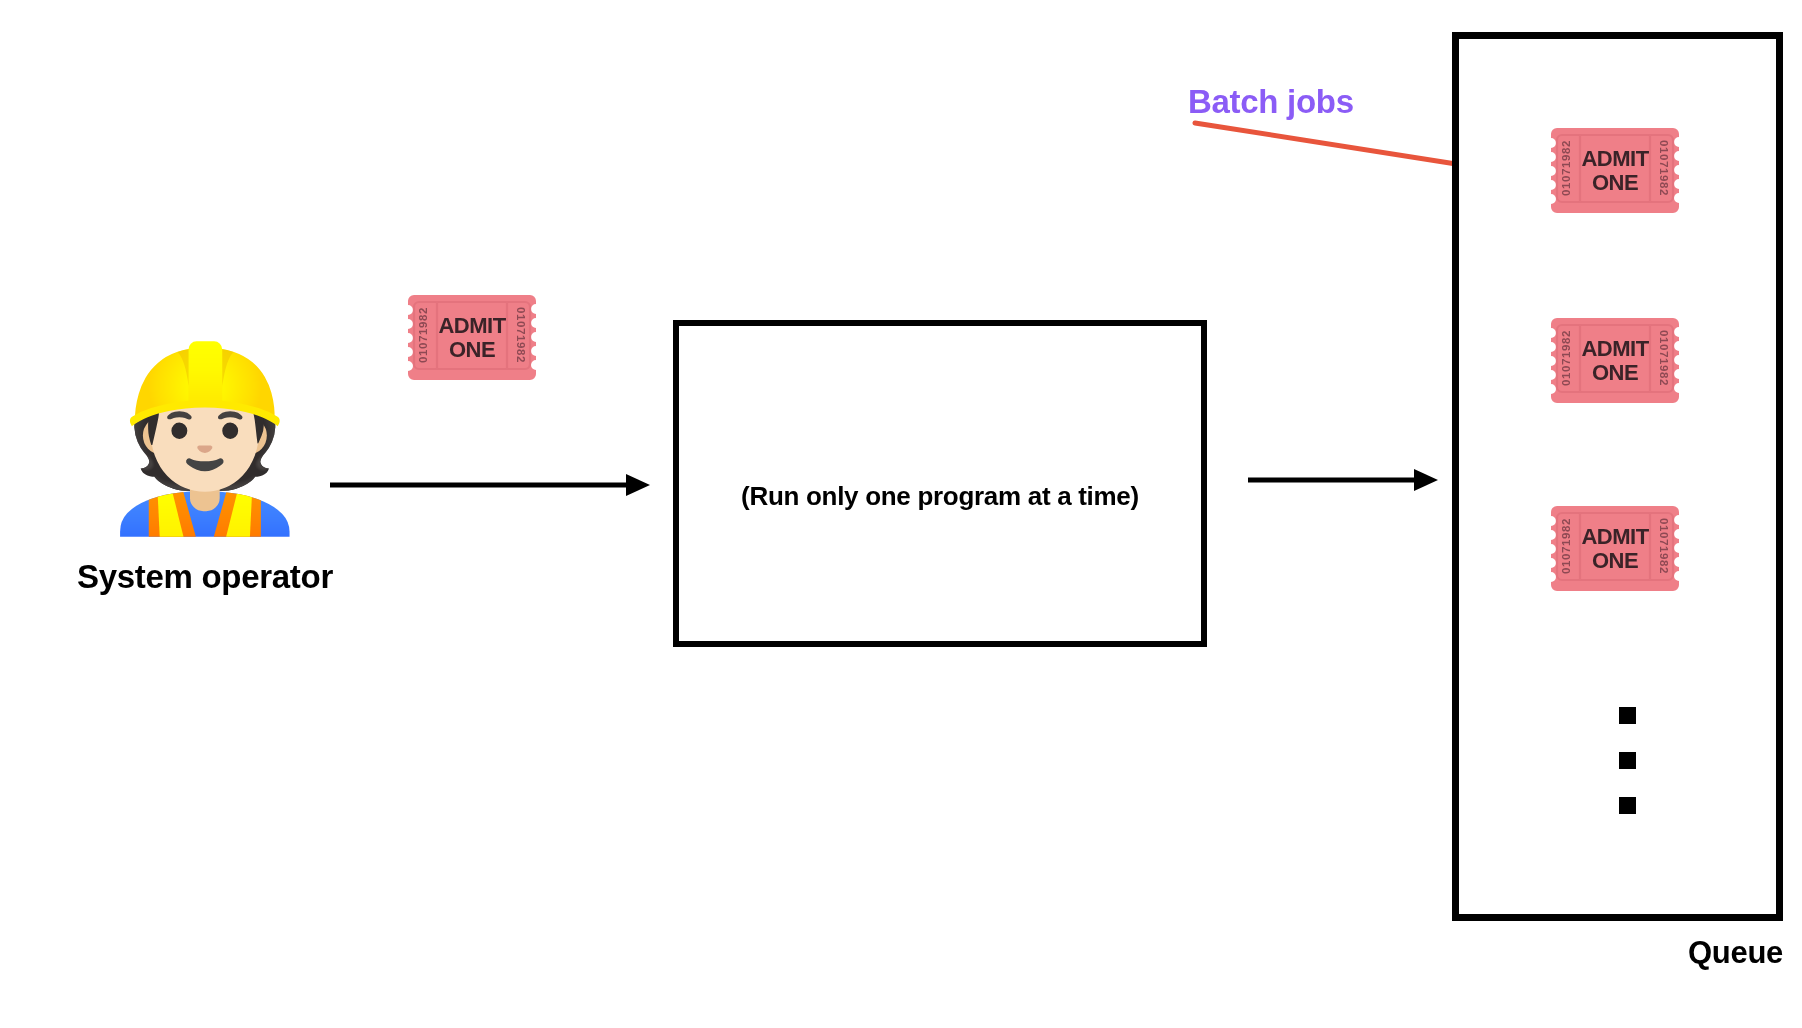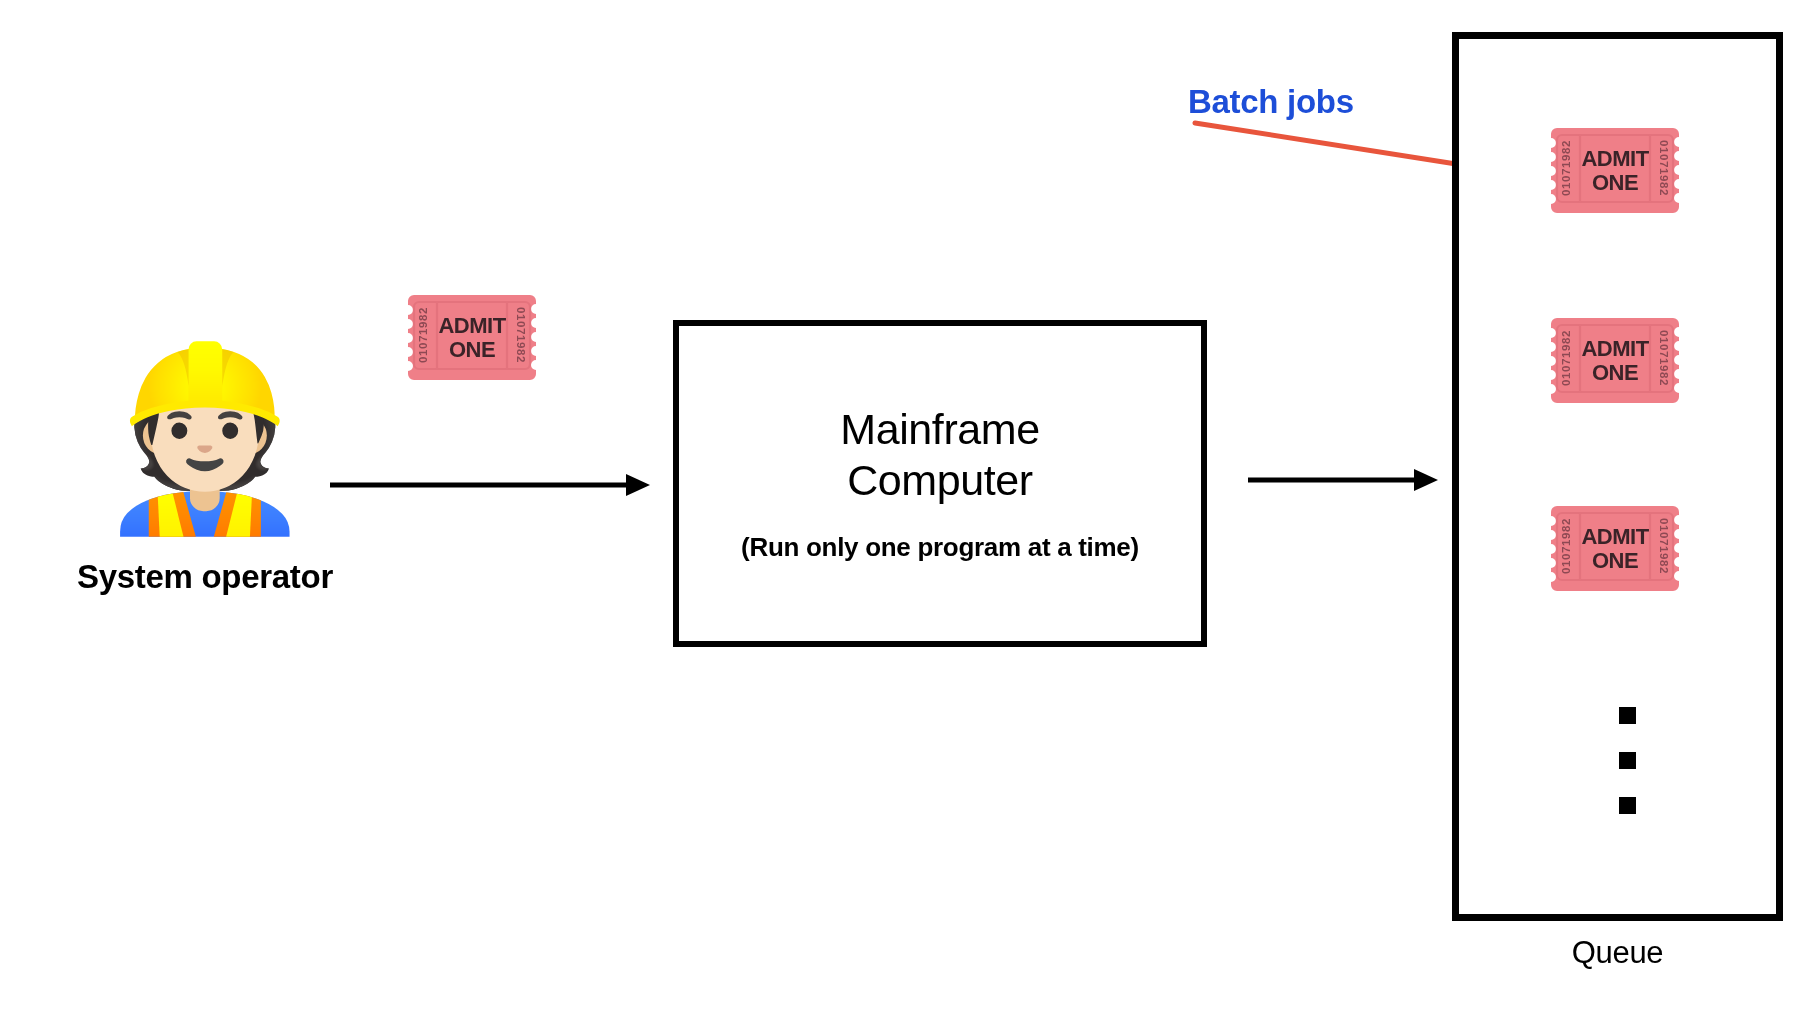--- a/index.html
+++ b/index.html
@@ -138,23 +138,23 @@
     width: 17px;
     height: 17px;
     background: #000000;
   }
 
   #queue-label {
     position: absolute;
     left: 1452px;
     top: 935px;
     width: 331px;
-    text-align: center;
+    text-align: right;
     font-size: 31px;
-    font-weight: normal;
+    font-weight: bold;
     letter-spacing: -0.3px;
   }
 
   
   .ticket { position: relative; display: block; }
 </style>
 </head>
 <body>
 
 <div id="canvas" style="background: rgb(255, 255, 255);">
@@ -181,33 +181,29 @@
     </svg>
   </div>
 
 
   <svg id="arrow-operator-to-mainframe" class="arrow-svg" width="320" height="30">
     <line x1="0" y1="15" x2="296" y2="15" stroke="#000000" stroke-width="5"></line>
     <polygon points="296,4 320,15 296,26" fill="#000000"></polygon>
   </svg>
 
   <div id="mainframe-box" style="border-color: rgb(0, 0, 0);">
-    <div id="mainframe-title">
-      <span>Mainframe</span><br>
-      <span>Computer</span>
-    </div>
     <div id="mainframe-subtitle">(Run only one program at a time)</div>
   </div>
 
   <svg id="arrow-mainframe-to-queue" class="arrow-svg" width="190" height="30">
     <line x1="0" y1="15" x2="166" y2="15" stroke="#000000" stroke-width="5"></line>
     <polygon points="166,4 190,15 166,26" fill="#000000"></polygon>
   </svg>
 
-  <div id="batch-jobs-label" style="color:#1d4ed8">Batch jobs</div>
+  <div id="batch-jobs-label" style="color:#8b5cf6">Batch jobs</div>
 
   <svg id="arrow-batchjobs" class="arrow-svg" width="340" height="70">
     <line x1="0" y1="3" x2="312" y2="52" stroke="#E8553C" stroke-width="5" stroke-linecap="round"></line>
     <polygon points="308,38 334,57 302,61" fill="#E8553C"></polygon>
   </svg>
 
   <div id="queue-box" style="border-color: rgb(0, 0, 0);">
 
     <div class="queue-ticket" id="queue-ticket-1">
       <svg class="ticket" width="136" height="93" viewBox="0 0 136 93">

